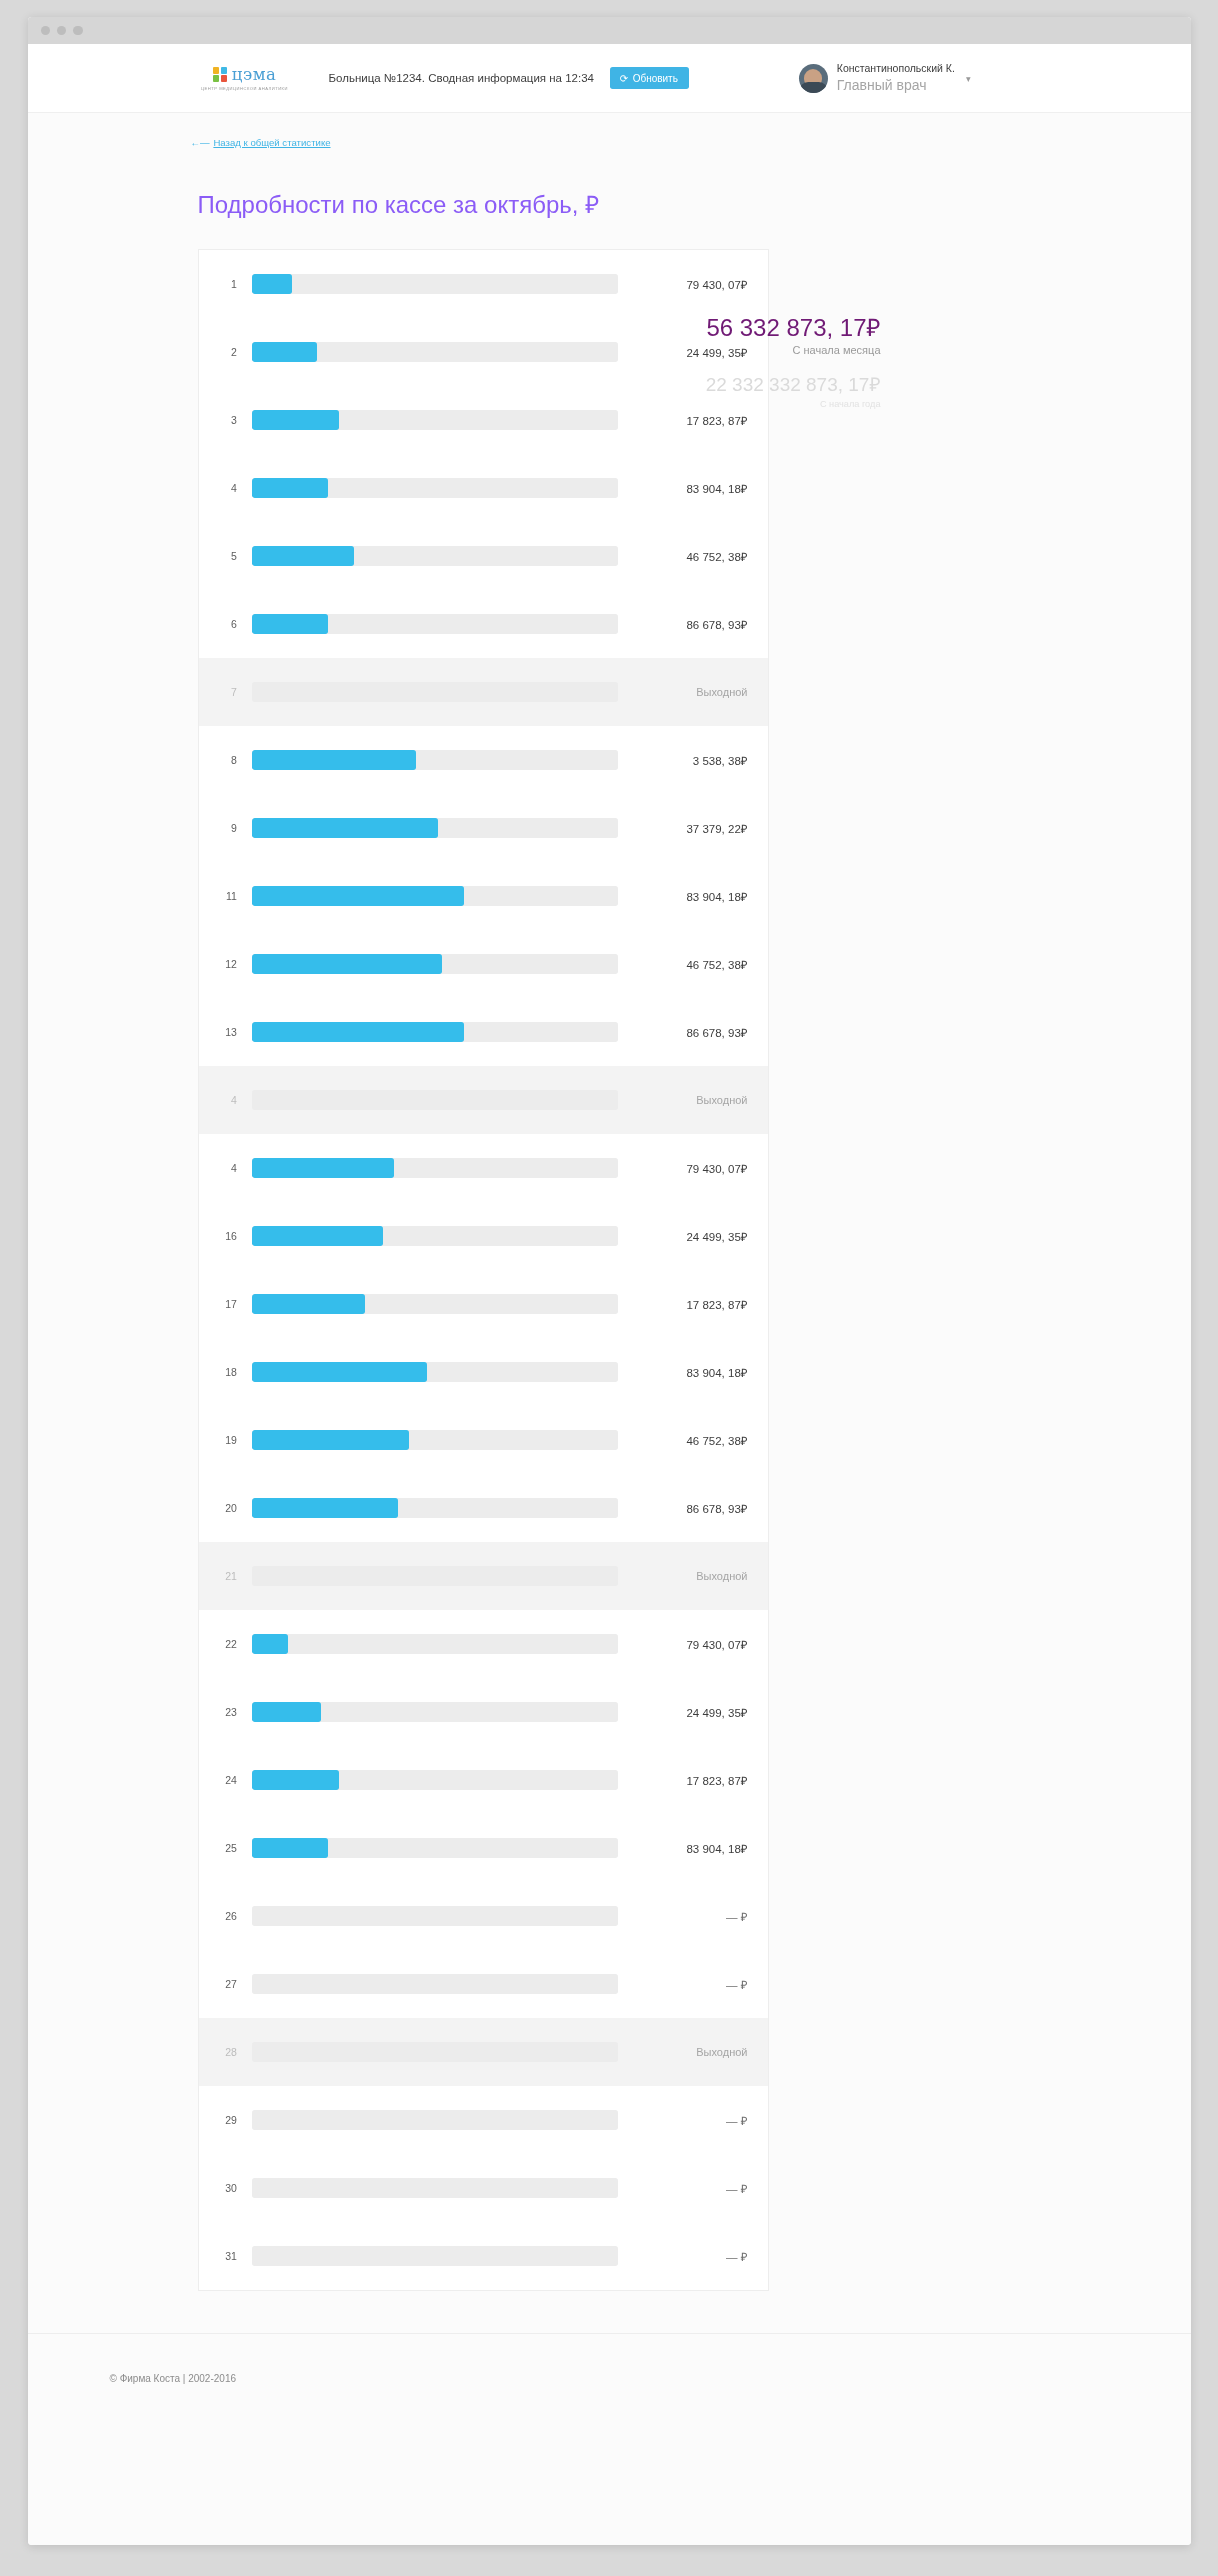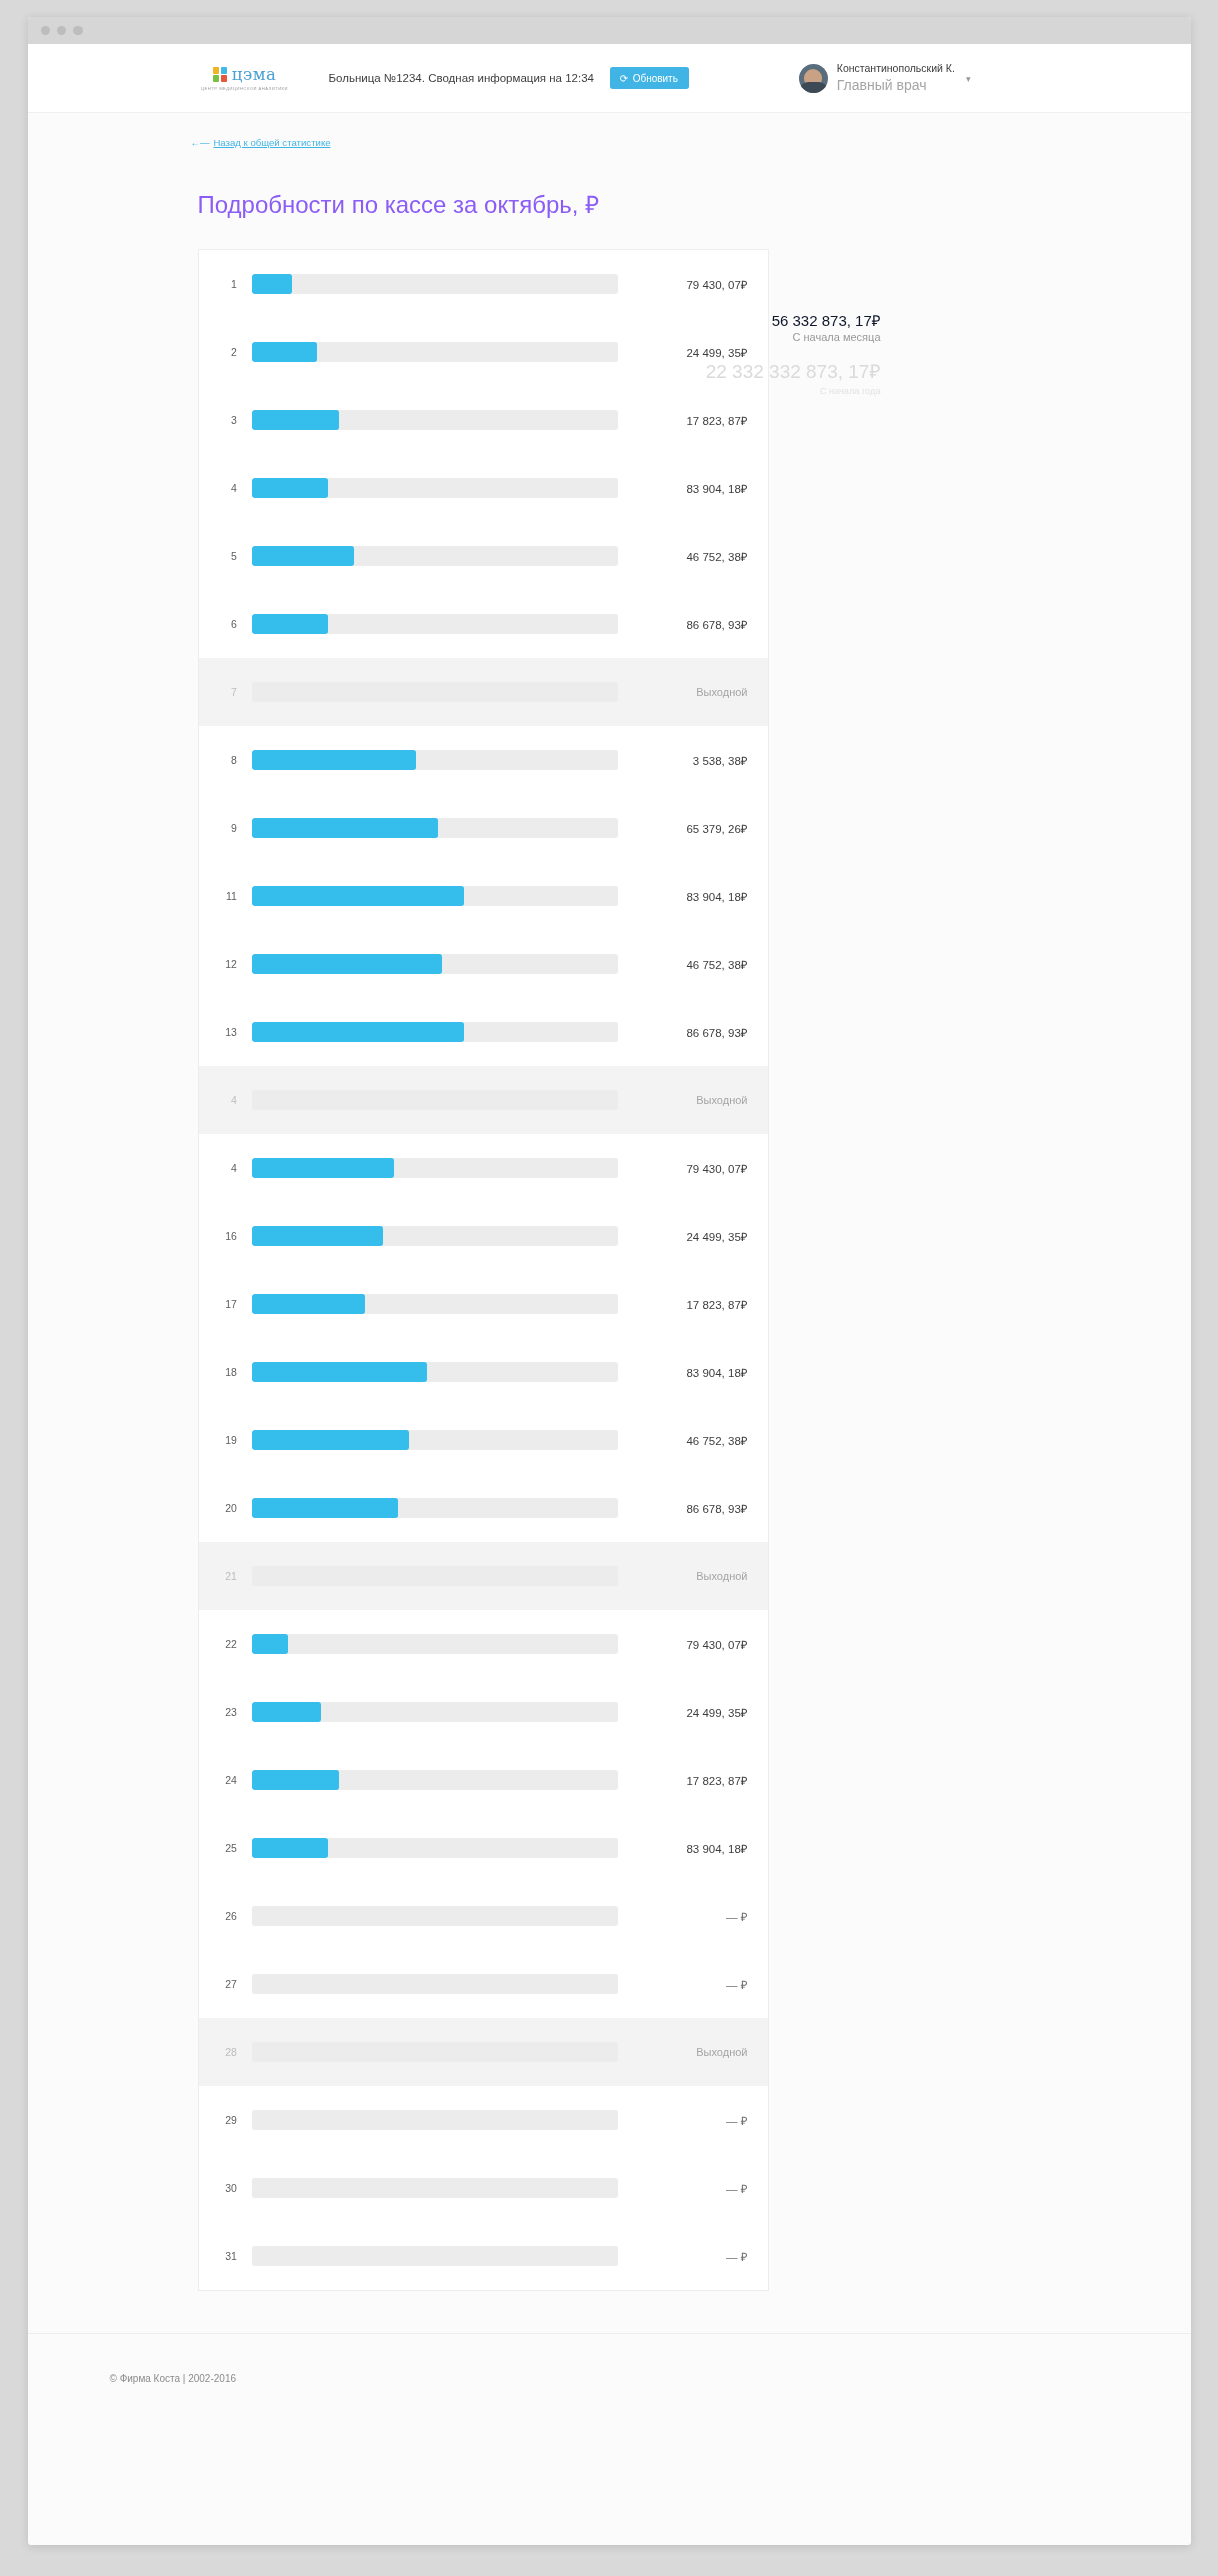--- a/index.html
+++ b/index.html
@@ -186,22 +186,22 @@
   }
 
   
   .totals {
     position: absolute;
     right: 310px;
     top: 266px;
     text-align: right;
   }
   .total-main {
-    font-size: 15px;
-    color: #0f172a;
+    font-size: 24px;
+    color: #701a75;
   }
   .total-main-label {
     font-size: 11px;
     color: #9a9a9a;
     margin-top: 1px;
   }
   .total-sub {
     font-size: 19px;
     color: #dadada;
     margin-top: 14.7px;
@@ -393,21 +393,21 @@
             <div class="bar-track">
               <div class="bar-fill" style="width: 45%;"></div>
             </div>
             <div class="row-value">3 538, 38₽</div>
           </div>
           <div class="row">
             <div class="row-num">9</div>
             <div class="bar-track">
               <div class="bar-fill" style="width: 51%;"></div>
             </div>
-            <div class="row-value">65 379, 26₽</div>
+            <div class="row-value">37 379, 22₽</div>
           </div>
           <div class="row">
             <div class="row-num">11</div>
             <div class="bar-track">
               <div class="bar-fill" style="width: 58%;"></div>
             </div>
             <div class="row-value">83 904, 18₽</div>
           </div>
           <div class="row">
             <div class="row-num">12</div>

